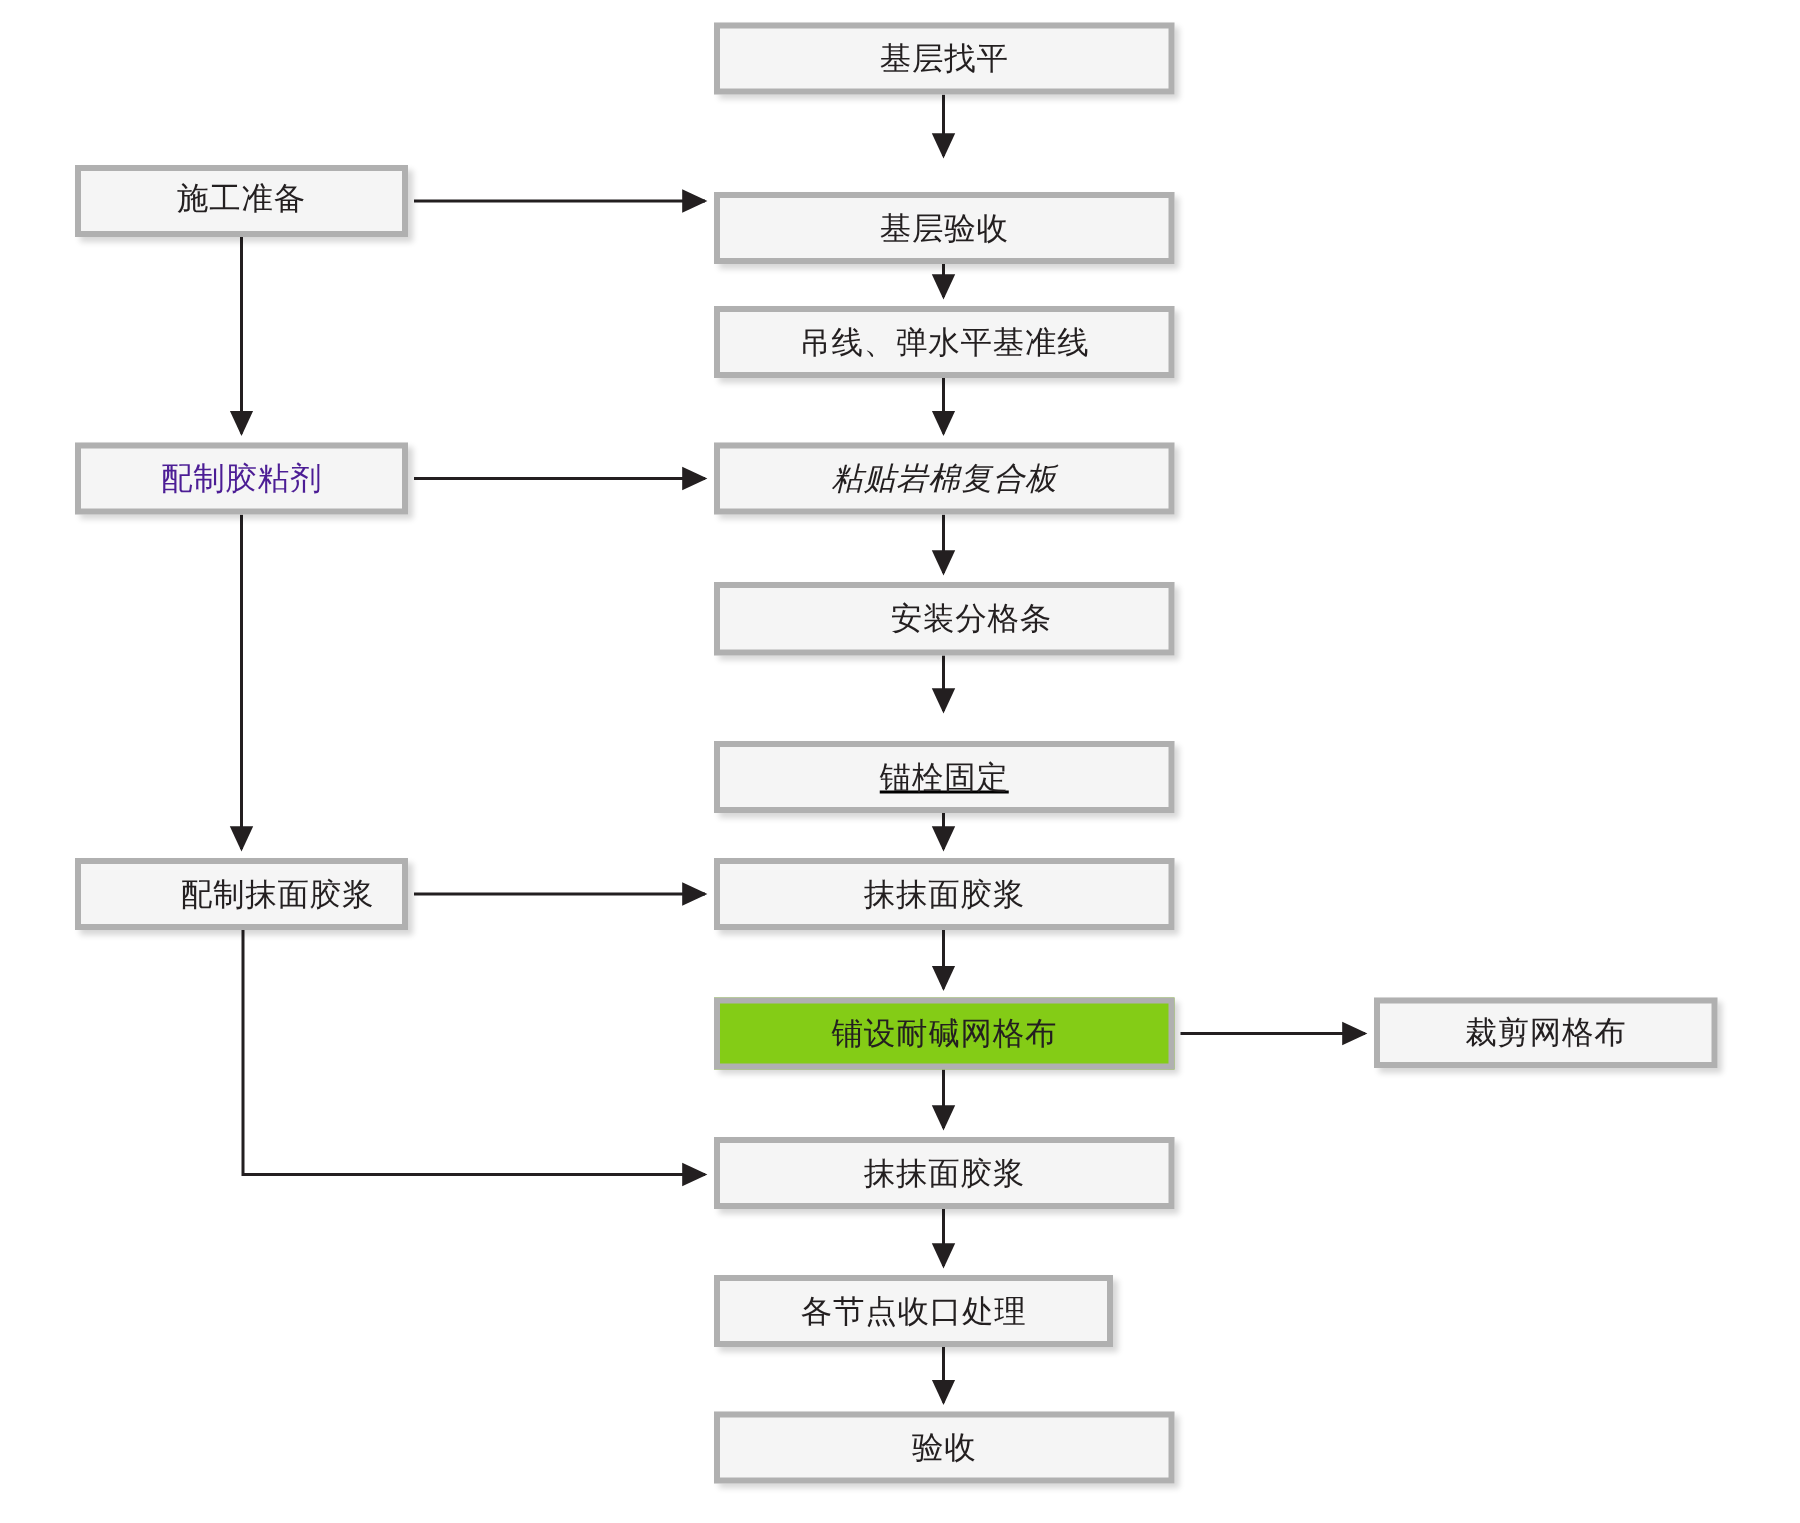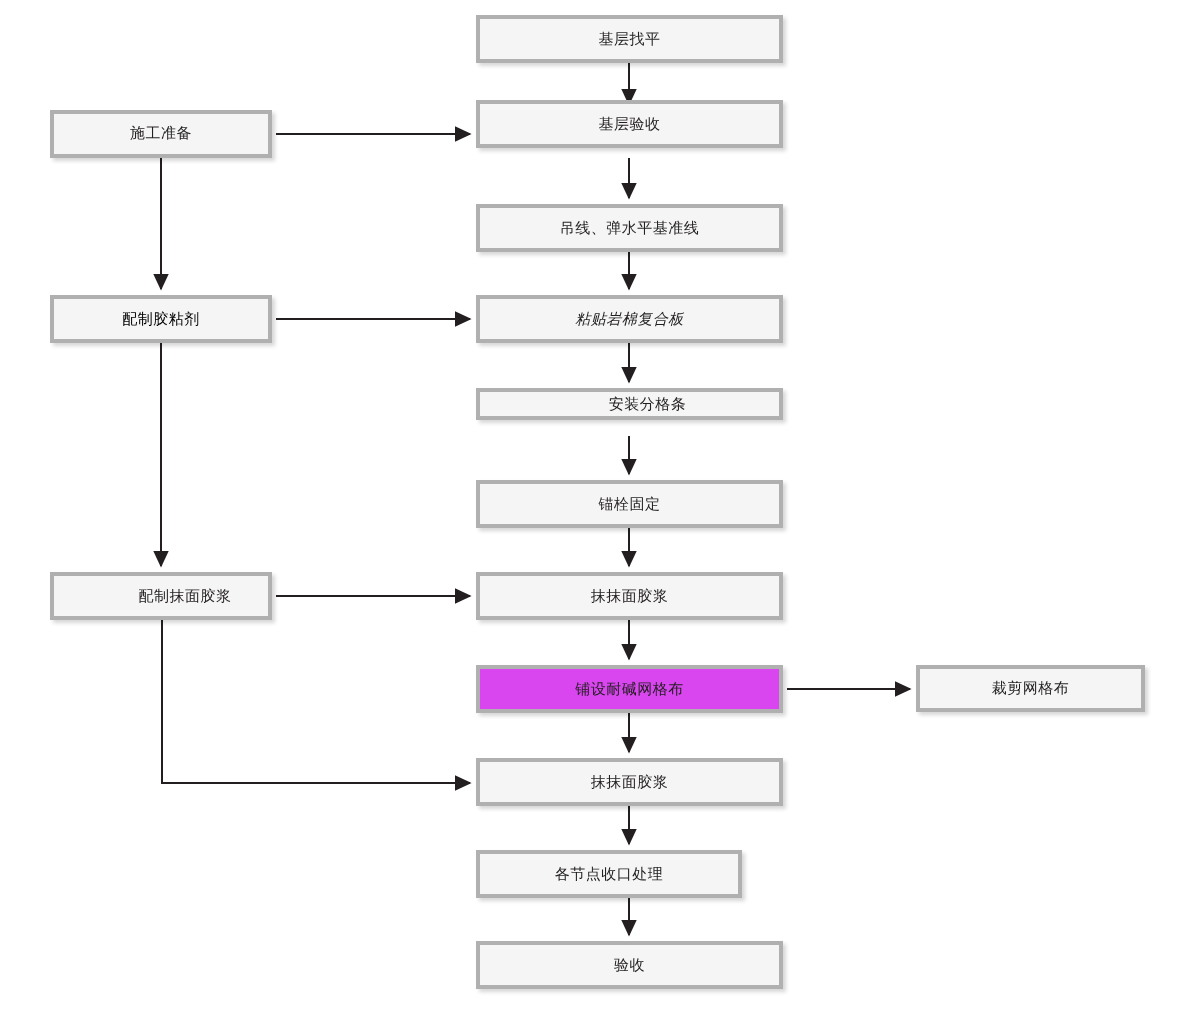--- a/index.html
+++ b/index.html
@@ -31,21 +31,21 @@
     box-sizing: border-box;
     background: #f5f5f5;
     border: 4px solid #b0b0b0;
     box-shadow: 3px 3px 4px rgba(0, 0, 0, 0.16);
     display: flex;
     align-items: center;
     justify-content: center;
     overflow: hidden;
   }
   .flow-node-label {
-    font-size: 15px;
+    font-size: 21px;
     line-height: 1;
     color: #231f20;
     letter-spacing: 0.5px;
     white-space: nowrap;
     font-weight: 400;
   }
 </style>
 </head>
 <body>
 
@@ -76,47 +76,47 @@
         <polyline points="162,620 162,783 470,783" fill="none" stroke="#231f20" stroke-width="2" stroke-linecap="butt" stroke-linejoin="miter" marker-end="url(#arrowhead)"></polyline>
         <polyline points="787,689 910,689" fill="none" stroke="#231f20" stroke-width="2" stroke-linecap="butt" stroke-linejoin="miter" marker-end="url(#arrowhead)"></polyline>
       </g>
   </svg>
 
   <div id="node-group">
       <div class="flow-node" style="left: 50px; top: 110px; width: 222px; height: 48px; background: rgb(245, 245, 245); border-color: rgb(176, 176, 176);">
         <span class="flow-node-label" style="color: rgb(35, 31, 32); font-family: Liberation Mono, monospace;">施工准备</span>
       </div>
       <div class="flow-node" style="left: 50px; top: 295px; width: 222px; height: 48px; background: rgb(245, 245, 245); border-color: rgb(176, 176, 176);">
-        <span class="flow-node-label" style="color: #000000;">配制胶粘剂</span>
+        <span class="flow-node-label" style="color: #4c1d95;">配制胶粘剂</span>
       </div>
       <div class="flow-node" style="left: 50px; top: 572px; width: 222px; height: 48px; background: rgb(245, 245, 245); border-color: rgb(176, 176, 176);">
         <span class="flow-node-label" style="color: rgb(35, 31, 32); margin-left: 48px;">配制抹面胶浆</span>
       </div>
       <div class="flow-node" style="left: 476px; top: 15px; width: 307px; height: 48px; background: rgb(245, 245, 245); border-color: rgb(176, 176, 176);">
         <span class="flow-node-label" style="color: rgb(35, 31, 32);">基层找平</span>
       </div>
-      <div class="flow-node" style="left: 476px; top: 100px; width: 307px; height: 48px; background: rgb(245, 245, 245); border-color: rgb(176, 176, 176);">
+      <div class="flow-node" style="left: 476px; top: 128px; width: 307px; height: 48px; background: rgb(245, 245, 245); border-color: rgb(176, 176, 176);">
         <span class="flow-node-label" style="color: rgb(35, 31, 32);">基层验收</span>
       </div>
       <div class="flow-node" style="left: 476px; top: 204px; width: 307px; height: 48px; background: rgb(245, 245, 245); border-color: rgb(176, 176, 176);">
         <span class="flow-node-label" style="color: rgb(35, 31, 32);">吊线、弹水平基准线</span>
       </div>
       <div class="flow-node" style="left: 476px; top: 295px; width: 307px; height: 48px; background: rgb(245, 245, 245); border-color: rgb(176, 176, 176); font-style: italic;">
         <span class="flow-node-label" style="color: rgb(35, 31, 32);">粘贴岩棉复合板</span>
       </div>
-      <div class="flow-node" style="left: 476px; top: 388px; width: 307px; height: 32px; background: rgb(245, 245, 245); border-color: rgb(176, 176, 176); padding-left: 36px;">
+      <div class="flow-node" style="left: 476px; top: 388px; width: 307px; height: 49px; background: rgb(245, 245, 245); border-color: rgb(176, 176, 176); padding-left: 36px;">
         <span class="flow-node-label" style="color: rgb(35, 31, 32);">安装分格条</span>
       </div>
-      <div class="flow-node" style="left: 476px; top: 480px; width: 307px; height: 48px; background: rgb(245, 245, 245); border-color: rgb(176, 176, 176);">
+      <div class="flow-node" style="left: 476px; top: 494px; width: 307px; height: 48px; background: rgb(245, 245, 245); border-color: rgb(176, 176, 176); text-decoration: underline;">
         <span class="flow-node-label" style="color: rgb(35, 31, 32);">锚栓固定</span>
       </div>
       <div class="flow-node" style="left: 476px; top: 572px; width: 307px; height: 48px; background: rgb(245, 245, 245); border-color: rgb(176, 176, 176);">
         <span class="flow-node-label" style="color: rgb(35, 31, 32);">抹抹面胶浆</span>
       </div>
-      <div class="flow-node" style="left: 476px; top: 665px; width: 307px; height: 48px; background: #d946ef; border-color: rgb(176, 176, 176);">
+      <div class="flow-node" style="left: 476px; top: 665px; width: 307px; height: 48px; background: #84cc16; border-color: rgb(176, 176, 176);">
         <span class="flow-node-label" style="color: rgb(35, 31, 32);">铺设耐碱网格布</span>
       </div>
       <div class="flow-node" style="left: 476px; top: 758px; width: 307px; height: 48px; background: rgb(245, 245, 245); border-color: rgb(176, 176, 176);">
         <span class="flow-node-label" style="color: rgb(35, 31, 32);">抹抹面胶浆</span>
       </div>
       <div class="flow-node" style="left: 476px; top: 850px; width: 266px; height: 48px; background: rgb(245, 245, 245); border-color: rgb(176, 176, 176);">
         <span class="flow-node-label" style="color: rgb(35, 31, 32);">各节点收口处理</span>
       </div>
       <div class="flow-node" style="left: 476px; top: 941px; width: 307px; height: 48px; background: rgb(245, 245, 245); border-color: rgb(176, 176, 176);">
         <span class="flow-node-label" style="color: rgb(35, 31, 32);">验收</span>

